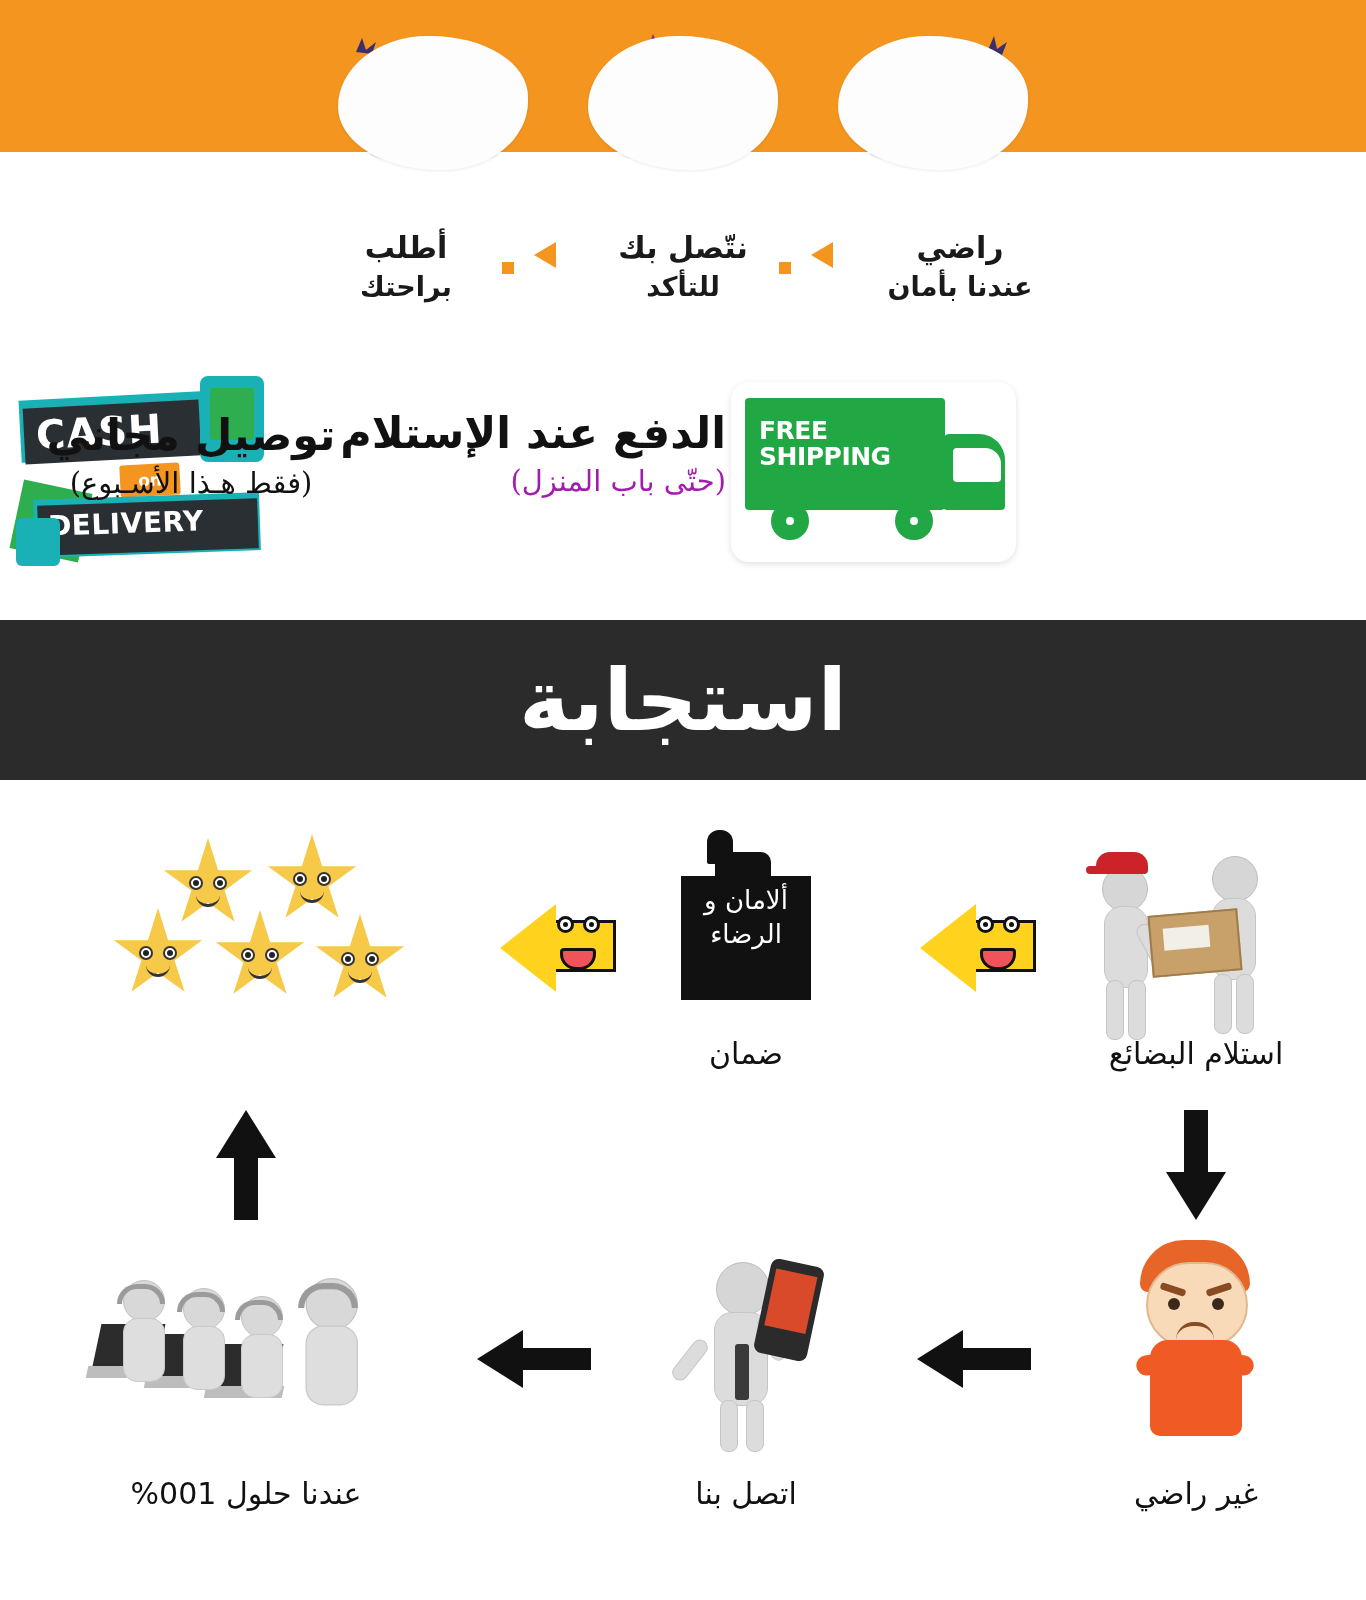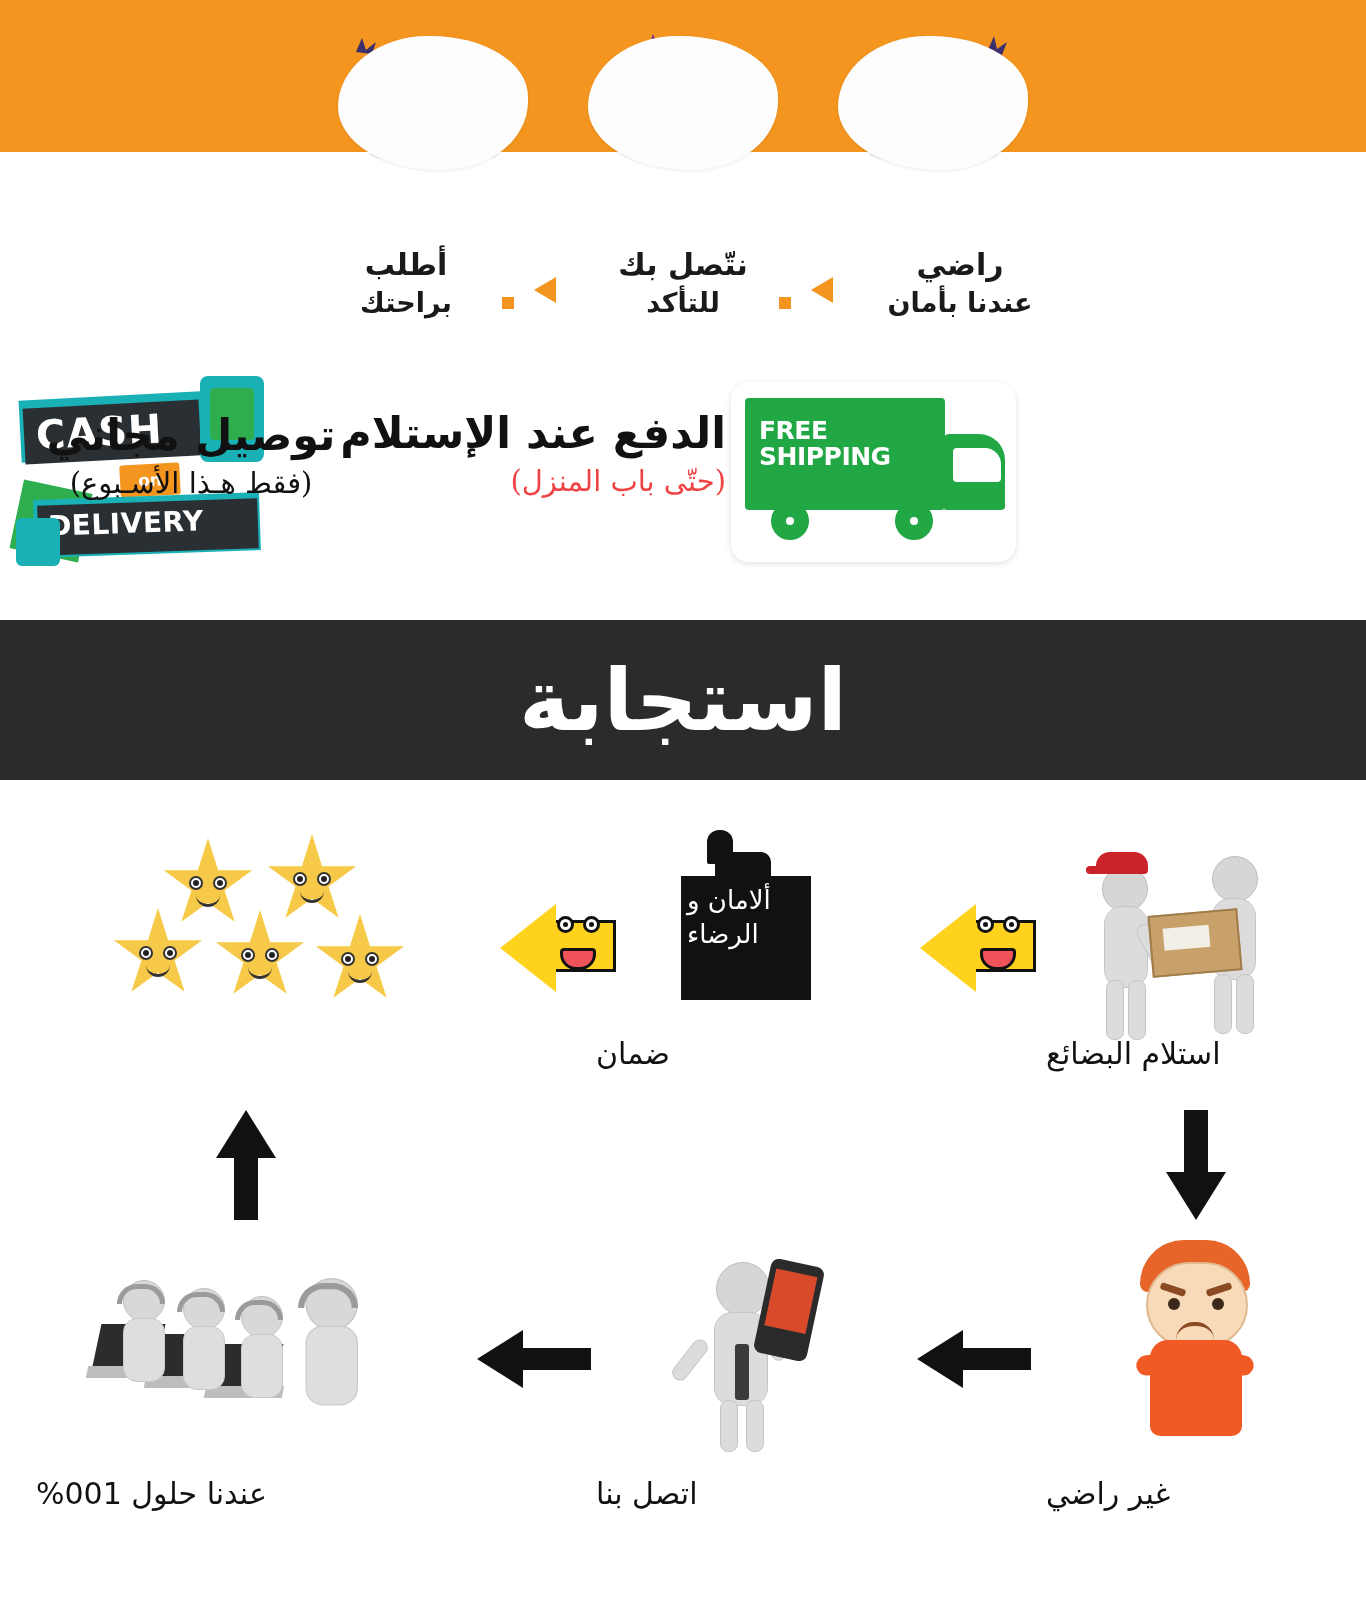--- a/index.html
+++ b/index.html
@@ -51,21 +51,21 @@
 
   
   .steps-labels {
     position: absolute;
     top: 228px; left: 0;
     width: 1366px;
     height: 110px;
     display: flex;
     flex-direction: row-reverse;
     justify-content: center;
-    align-items: center;
+    align-items: flex-start;
     gap: 0px;
   }
   .step-label {
     width: 215px;
     text-align: center;
     line-height: 1.35;
     color: #1a1a1a;
   }
   .step-label .l1 {
     font-size: 30px;
@@ -116,21 +116,21 @@
     text-align: right;
   }
   .cod-text .t1 {
     font-size: 43px;
     font-weight: bold;
     color: #111;
     white-space: nowrap;
   }
   .cod-text .t2 {
     font-size: 29px;
-    color: #ef4444;
+    color: #a21caf;
     margin-top: 6px;
     font-family: "DejaVu Serif", "Liberation Serif", serif;
   }
   .free-text {
     position: absolute;
     right: 1010px;
     top: 50px;
     width: 330px;
     text-align: center;
   }
@@ -340,21 +340,21 @@
 
   
   .flow {
     position: absolute;
     top: 820px; left: 0;
     width: 1366px;
     height: 780px;
   }
   .cell {
     position: absolute;
-    text-align: left;
+    text-align: center;
   }
   .cell .caption {
     font-size: 30px;
     color: #111;
     margin-top: 6px;
   }
   .art {
     position: relative;
     width: 100%;
     height: 200px;

